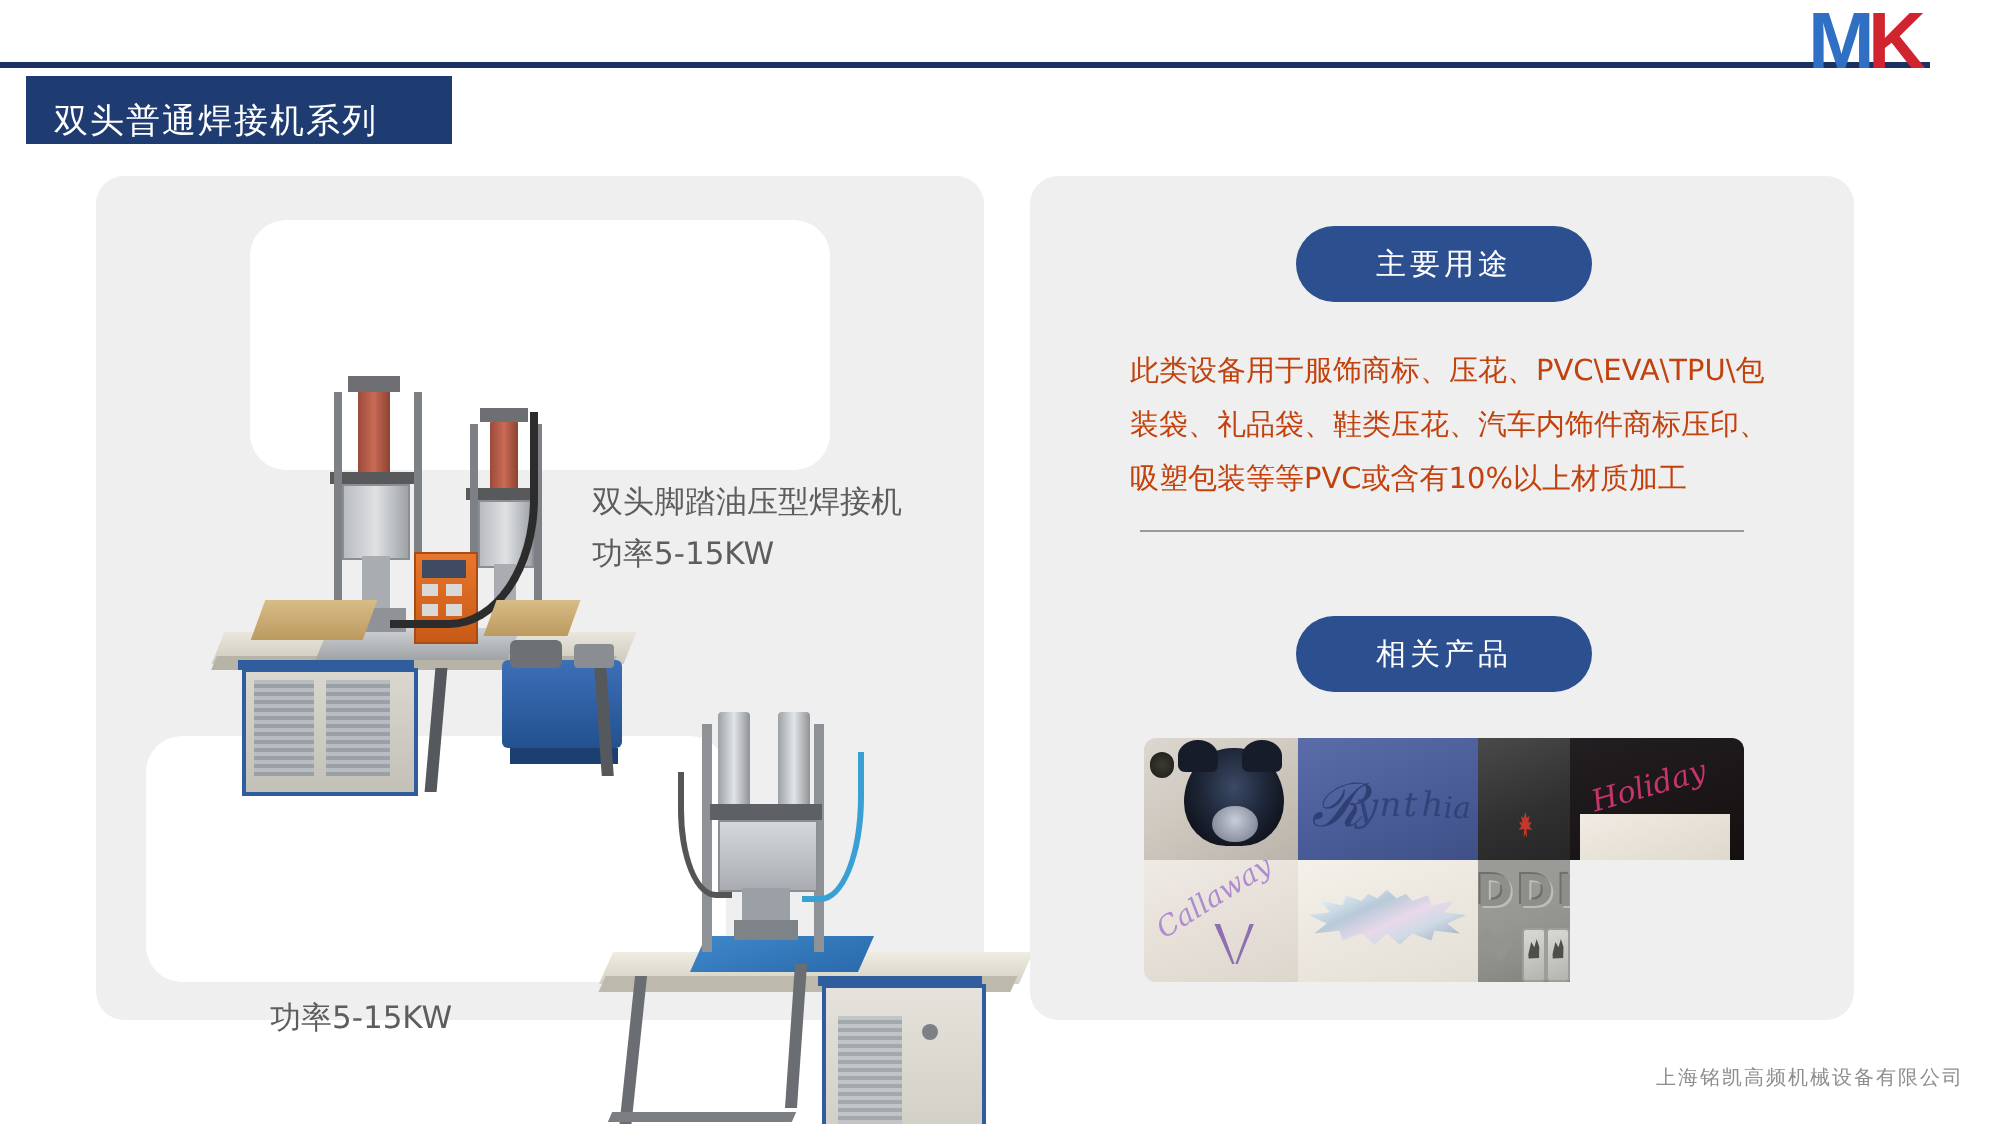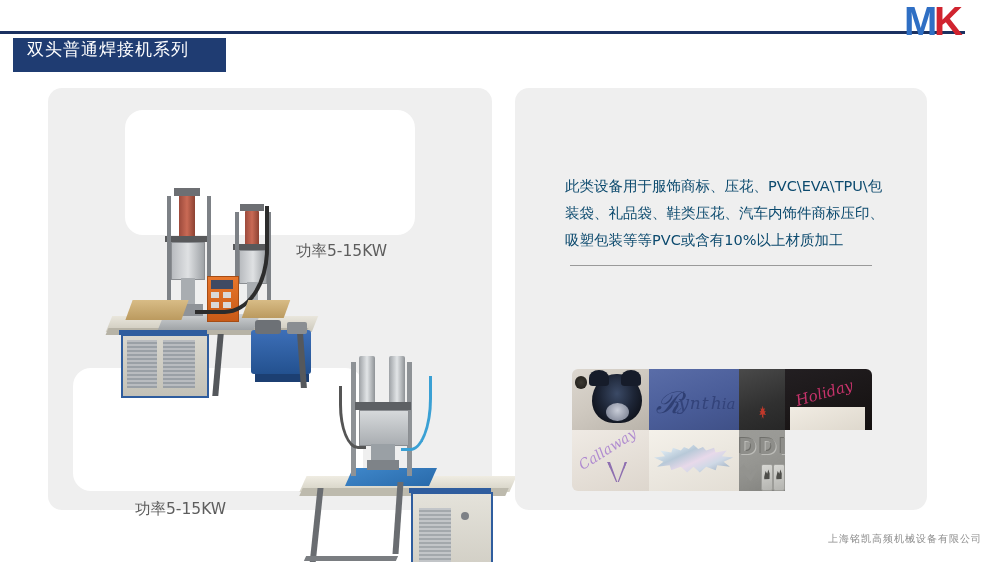--- a/index.html
+++ b/index.html
@@ -16,21 +16,21 @@
   #brand-rule{position:absolute;left:-855px;top:31px;width:1000px;height:3px;background:#1b3161;}
   #brand-mark{position:absolute;right:18px;top:1px;width:78px;height:33px;}
   .lt{position:absolute;font-weight:bold;line-height:1;}
   #logo-m{left:0;top:0;font-size:40px;color:#2f6fc4;letter-spacing:-2px;}
   #logo-k{left:30px;top:0;font-size:40px;color:#d0242f;letter-spacing:-2px;}
 
   
   #section-header{
     position:absolute;left:13px;top:38px;width:213px;height:34px;
     background:#1f3c72;
-    display:flex;align-items:flex-start;
+    display:flex;align-items:flex-end;
   }
   #section-header-label{
     color:#ffffff;font-size:17px;padding-left:14px;letter-spacing:1px;
     font-family:"DejaVu Sans","Liberation Sans",sans-serif;
   }
 
   
   .panel{position:absolute;background:#efefef;border-radius:14px;}
   #left-panel{left:48px;top:88px;width:444px;height:422px;}
   #right-panel{left:515px;top:88px;width:412px;height:422px;}
@@ -54,21 +54,21 @@
     position:absolute;background:#2c4f90;border-radius:22px;
     display:flex;align-items:center;justify-content:center;
     color:#ffffff;font-size:15px;letter-spacing:2px;
     font-family:"DejaVu Sans","Liberation Sans",sans-serif;
   }
   #pill-main-use{left:133px;top:25px;width:148px;height:38px;}
   #pill-related{left:133px;top:220px;width:148px;height:38px;}
 
   #usage-text{
     position:absolute;left:50px;top:85px;width:330px;
-    color:#0c4a6e;font-size:14.5px;line-height:27px;
+    color:#c2410c;font-size:14.5px;line-height:27px;
     font-family:"DejaVu Sans","Liberation Sans",sans-serif;
   }
   #panel-divider{position:absolute;left:55px;top:177px;width:302px;height:1px;background:#9a9a9a;}
 
   
   #product-grid{
     position:absolute;left:57px;top:281px;width:300px;height:122px;
     border-radius:6px;overflow:hidden;
     display:grid;grid-template-columns:1.02fr 1.2fr .62fr 1.16fr;grid-template-rows:1fr 1fr;
   }
@@ -245,34 +245,41 @@
 
     <div class="m-part" style="left:98px;top:20px;width:28px;height:72px;border-right:3px solid #3aa0d4;border-bottom:3px solid #3aa0d4;border-radius:0 0 70% 0;"></div>
     <div class="m-part" style="left:36px;top:30px;width:24px;height:60px;border-left:3px solid #555;border-bottom:3px solid #555;border-radius:0 0 0 70%;"></div>
 
     <div class="m-part" style="left:10px;top:132px;width:6px;height:86px;background:#6a6d71;transform:skewX(-6deg);"></div>
     <div class="m-part" style="left:92px;top:126px;width:6px;height:72px;background:#6a6d71;transform:skewX(-4deg);"></div>
     <div class="m-part" style="left:2px;top:200px;width:92px;height:5px;background:#7a7d81;transform:skewX(-24deg);"></div>
   </div>
 
   <div class="card-text" id="hydraulic-text">
+    <span>双头脚踏油压型焊接机</span>
     <span class="ln2">功率5-15KW</span>
   </div>
   <div class="card-text" id="pneumatic-text">
     <span class="ln2">功率5-15KW</span>
   </div>
 </div>
 
 <div class="panel" id="right-panel">
 
+  <div class="pill" id="pill-main-use">
+    <span>主要用途</span>
+  </div>
 
   <div id="usage-text">此类设备用于服饰商标、压花、PVC\EVA\TPU\包装袋、礼品袋、鞋类压花、汽车内饰件商标压印、吸塑包装等等PVC或含有10%以上材质加工</div>
 
   <div id="panel-divider"></div>
 
+  <div class="pill" id="pill-related">
+    <span>相关产品</span>
+  </div>
 
   <div id="product-grid">
 
     <div class="tile t-tiger">
       <div class="tiger-badge"></div>
       <div class="tiger-head"></div>
       <div class="tiger-ear l"></div>
       <div class="tiger-ear r"></div>
       <div class="tiger-muz"></div>
     </div>

